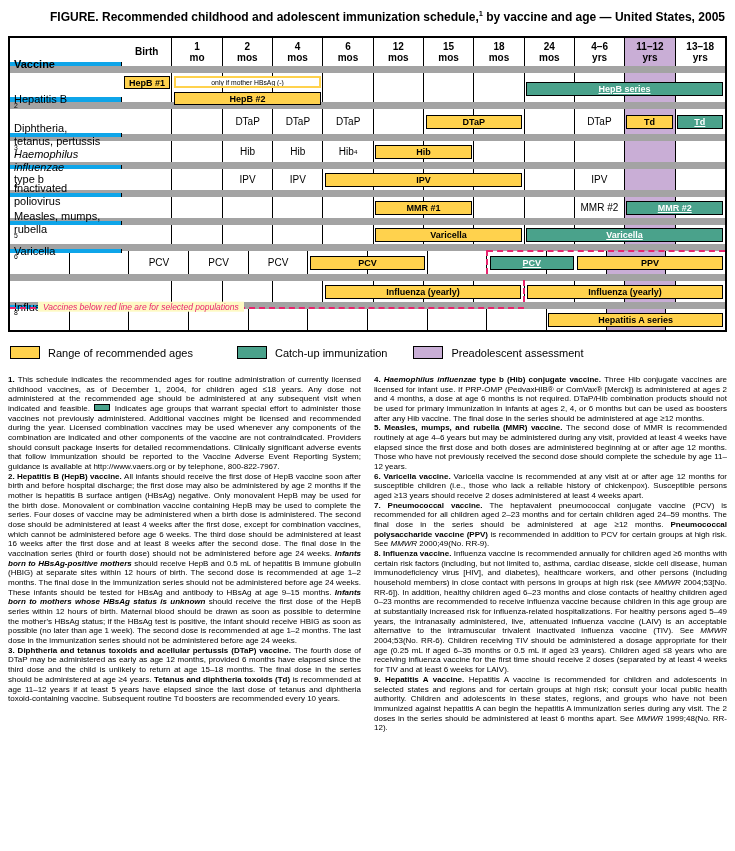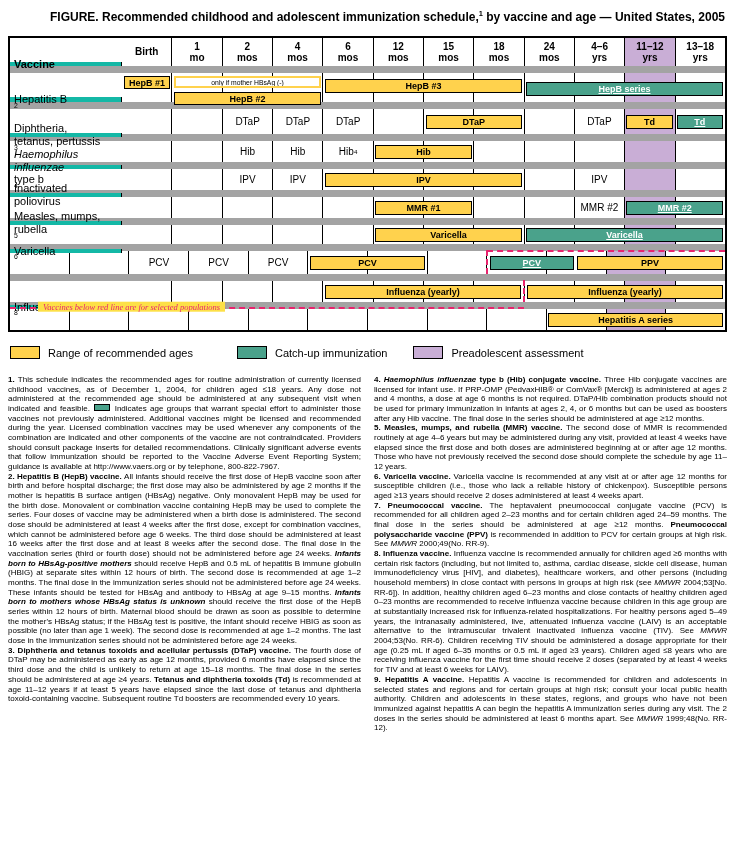--- a/index.html
+++ b/index.html
@@ -8,21 +8,21 @@
   .page { width:735px; padding:8px 8px 10px 8px; background:#fff; }
 
   .title { font-size:12px; font-weight:bold; margin:2px 0 12px 0; letter-spacing:0;padding-left:42px; }
   sup { font-size:0.62em; vertical-align:super; line-height:0; }
 
   
   .sched { border:2px solid #000; position:relative; background:#fff; }
   .trow { display:flex; position:relative; border-top:7px solid #a3a3a3; }
   .trow:first-child { border-top:none; }
   .vcell { flex:0 0 112px; width:112px; border-right:1px solid #000; font-size:11px; line-height:1.18;
-           padding:2px 18px 2px 4px; display:flex; flex-direction:column; justify-content:center; background:#14b8a6; z-index:3;margin-top:24px; }
+           padding:2px 18px 2px 4px; display:flex; flex-direction:column; justify-content:center; background:#0ea5e9; z-index:3;margin-top:24px; }
   .header .vcell { font-weight:bold; }
   .ages { flex:1; position:relative; }
 
   .purple-band { position:absolute; left:83.3333%; width:8.3333%; top:0; bottom:0;
                  background:var(--preadolescent_purple); z-index:0; }
   .grid { position:absolute; inset:0; display:flex; z-index:1; }
   .grid div { flex:1; border-right:1px solid #000; }
   .grid div:last-child { border-right:none; }
 
   .hgrid { display:flex; height:100%; position:relative; z-index:1; }
@@ -44,22 +44,22 @@
 
   
   .redline-top { position:absolute; left:66.6667%; right:0; top:-1px; height:0;
                  border-top:2px dashed var(--selected_red); z-index:4; }
   .redline-v { position:absolute; left:calc(66.6667% - 1px); top:-1px; bottom:0; width:0;
                border-left:2px dashed var(--selected_red); z-index:4; }
   .redline-b { position:absolute; left:0; top:-2px; height:0;
                width:calc(112px + (100% - 112px)*0.66667);
                border-top:2px dashed var(--selected_red); z-index:4; }
   .red-caption { position:absolute; left:28px; top:-2px; transform:translateY(-53%);
-                 background:#fde047; color:var(--selected_red); font-style:italic; font-size:8.5px;
-                 padding:0 5px; z-index:5; white-space:nowrap;font-family:Liberation Serif, serif; }
+                 background:#fef9c3; color:var(--selected_red); font-style:italic; font-size:8.5px;
+                 padding:0 5px; z-index:5; white-space:nowrap; }
 
   
   .legend { display:flex; align-items:center; margin:14px 0 16px 2px; font-size:11px; }
   .legend .item { display:flex; align-items:center; }
   .legend .sw { width:30px; height:13px; border:1px solid #000; margin-right:8px; flex:0 0 30px; }
   .sw.yellow { background:var(--range_yellow); }
   .sw.teal { background:var(--catchup_teal); }
   .sw.purple { background:var(--preadolescent_purple); }
 
   
@@ -153,21 +153,20 @@
             <div></div>
             <div></div>
             <div></div>
             <div></div>
             <div></div>
             <div></div>
           </div>
         <div class="bar" style="left:calc(0% + 2px);width:calc(8.3333% - 4px);top:3px;height:13px">HepB #1</div>
         <div class="bar note" style="left:calc(8.3333% + 2px);width:calc(25% - 4px);top:3px;height:12px">only if mother HBsAg (-)</div>
         <div class="bar" style="left:calc(8.3333% + 2px);width:calc(25% - 4px);top:19px;height:13px">HepB #2</div>
-        <div class="bar" style="left:calc(33.3333% + 2px);width:calc(33.3333% - 4px);top:6px;height:14px">HepB #3</div>
         <div class="bar teal" style="left:calc(66.6667% + 2px);width:calc(33.3333% - 4px);top:9px;height:14px">HepB series</div>
       </div>
     </div>
 
     <div class="trow" style="height:32px">
       <div class="vcell">
           <span>Diphtheria, tetanus, pertussis</span>
           <sup>3</sup>
         </div>
       <div class="ages">

